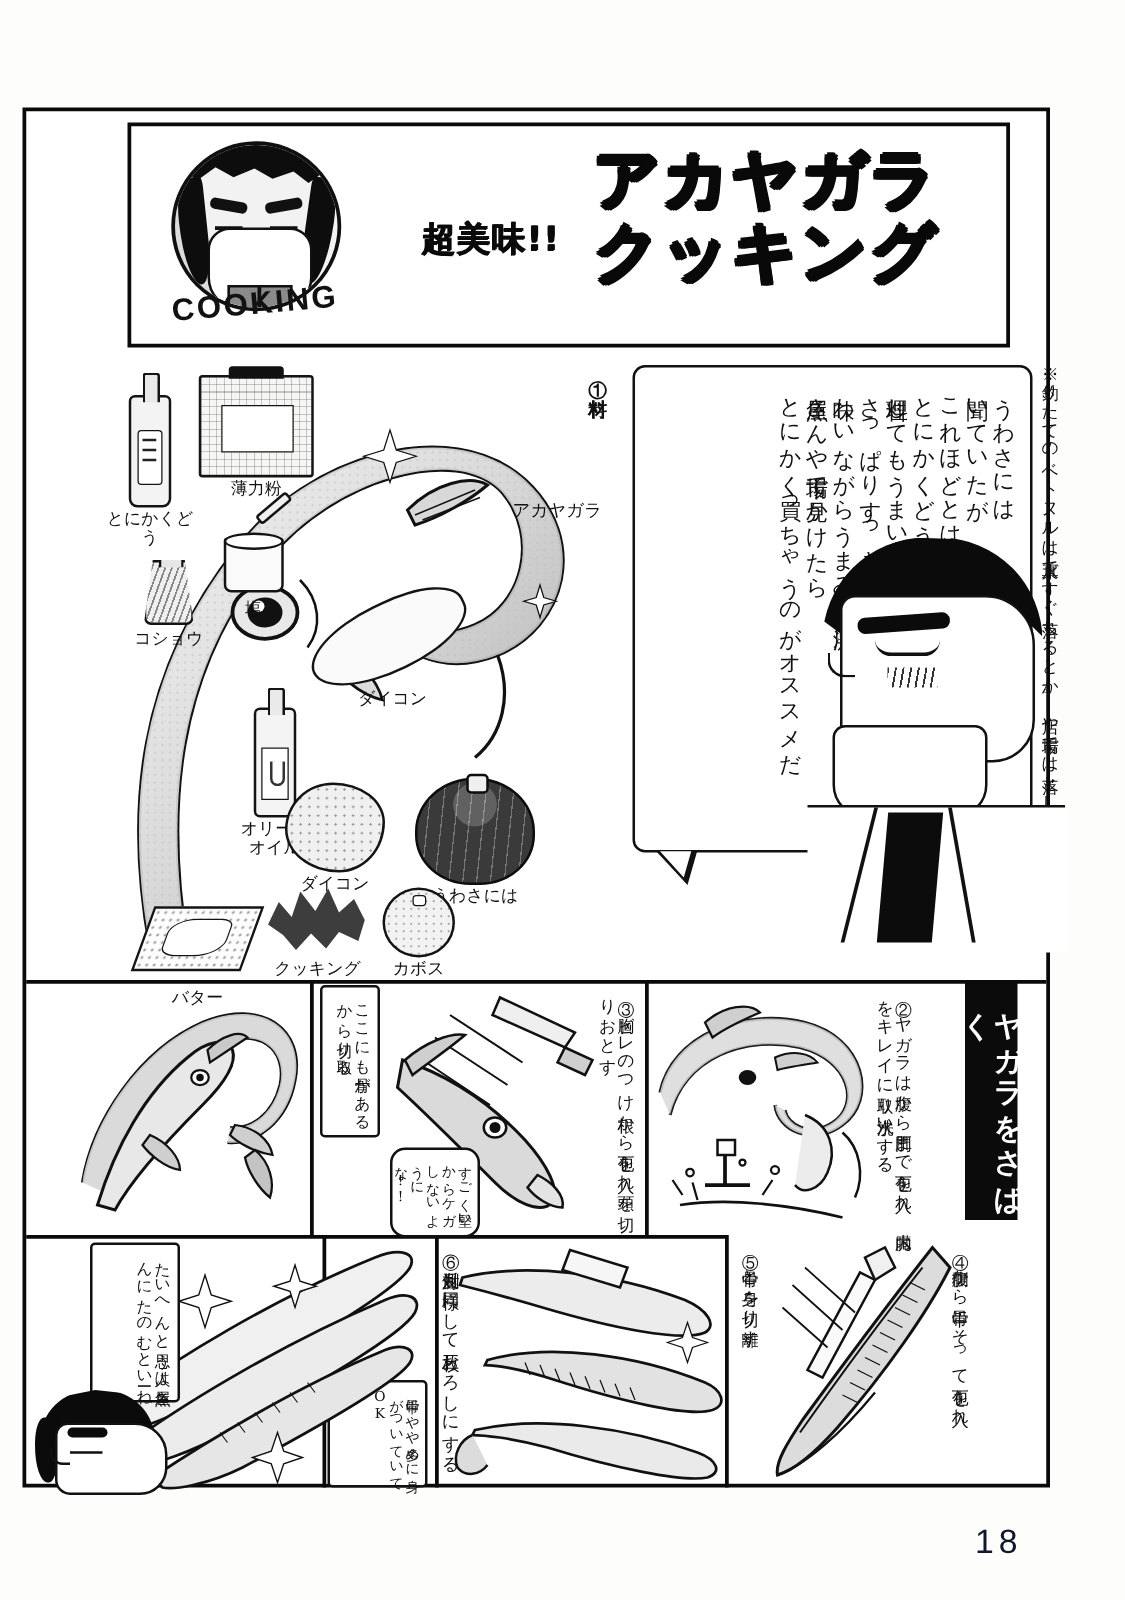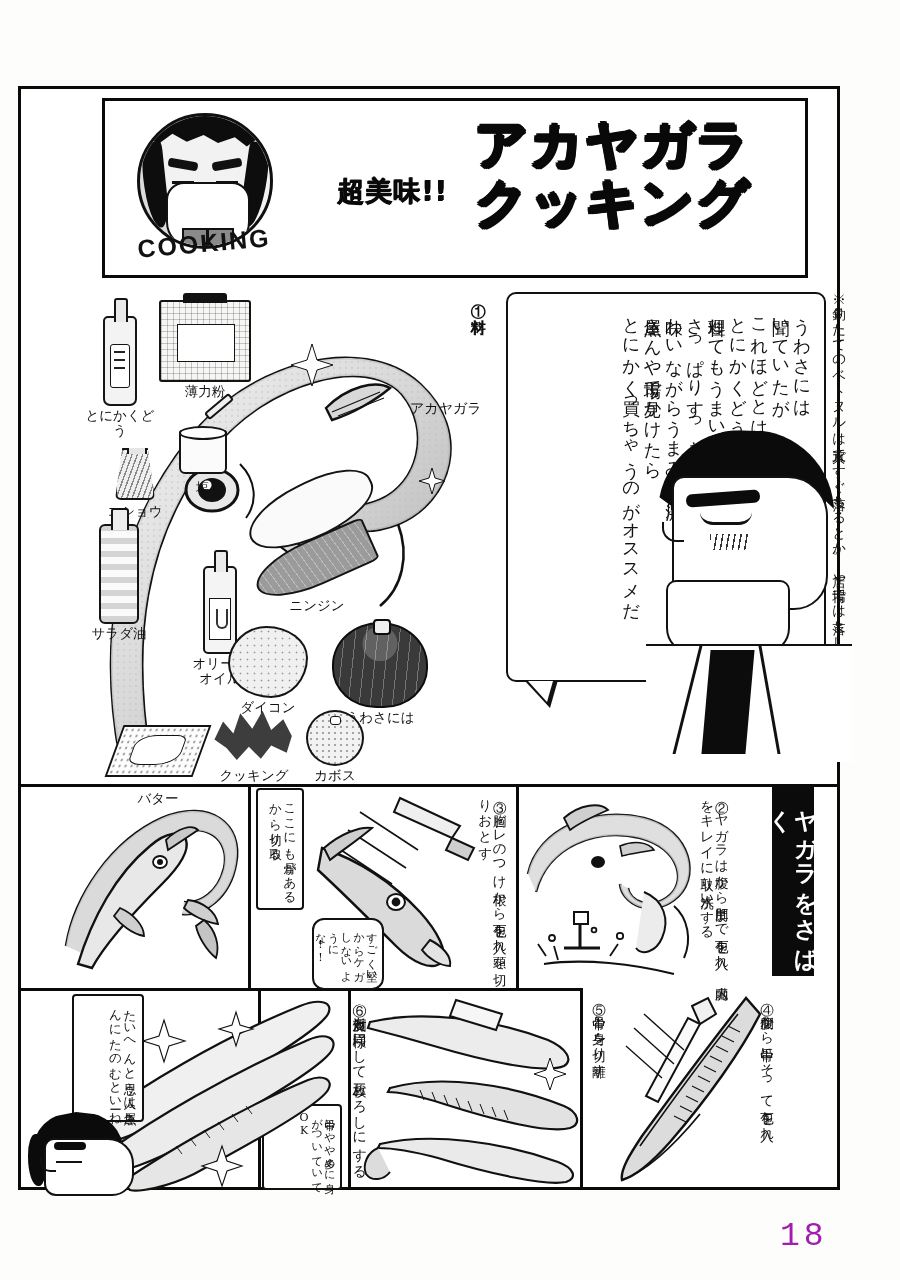--- a/index.html
+++ b/index.html
@@ -316,22 +316,22 @@
   .minichef .f{position:absolute;left:18px;top:26px;width:86px;height:54px;background:#fff;
     border:2.2px solid #111;border-radius:10px 26px 22px 12px;}
   .minichef .e{position:absolute;left:30px;top:40px;width:26px;height:9px;border-bottom:2.4px solid #111;}
   .minichef .b{position:absolute;left:28px;top:30px;width:32px;height:8px;background:#0b0b0b;border-radius:4px;}
   .minichef .n{position:absolute;left:14px;top:46px;width:14px;height:12px;border-left:2.2px solid #111;border-bottom:2.2px solid #111;border-radius:0 0 0 10px;}
   .minichef .side{position:absolute;left:2px;top:22px;width:18px;height:52px;background:#0b0b0b;border-radius:40% 12% 38% 56%;}
 
   
   .pageno{
     position:absolute;left:780px;top:1218px;
-    font-family:Liberation Mono, monospace;
-    font-size:33px;letter-spacing:4px;color:#a21caf;font-weight:500;
+    font-family:Liberation Sans, sans-serif;
+    font-size:27px;letter-spacing:4px;color:#0f172a;font-weight:500;
   }
 </style>
 </head>
 <body>
 
 <div class="page">
 
   <div class="panel-frame"></div>
 
   <div class="title-box">
@@ -462,50 +462,38 @@
 
   <div class="ing" style="left:170px;top:430px;width:66px;">
     <div class="art" style="height:48px;">
         <div class="saltpot">
           <div class="spoon"></div>
         </div>
       </div>
     <div class="cap">塩</div>
   </div>
 
-  <div class="ing" style="left:78px;top:524px;width:82px;">
-    <div class="art">
-        <div class="oilbottle"></div>
-      </div>
-    <div class="cap">サラダ油</div>
-  </div>
 
   <div class="ing" style="left:185px;top:566px;width:70px;">
     <div class="art">
         <div class="olivebottle">
           <div class="lbl"></div>
         </div>
       </div>
     <div class="cap">オリーブ
 オイル</div>
   </div>
 
   <div class="ing" style="left:244px;top:482px;width:140px;">
     <div class="art" style="height:58px;">
         <div class="daikon"></div>
       </div>
     <div class="cap" style="margin-top:12px;">ダイコン</div>
   </div>
 
-  <div class="ing" style="left:252px;top:540px;width:130px;">
-    <div class="art" style="height:50px;">
-        <div class="ninjin"></div>
-      </div>
-    <div class="cap" style="margin-top:8px;">ニンジン</div>
-  </div>
 
   <div class="ing" style="left:224px;top:626px;width:88px;">
     <div class="art">
         <div class="potato"></div>
       </div>
     <div class="cap">ダイコン</div>
   </div>
 
   <div class="ing" style="left:330px;top:622px;width:100px;">
     <div class="art">

